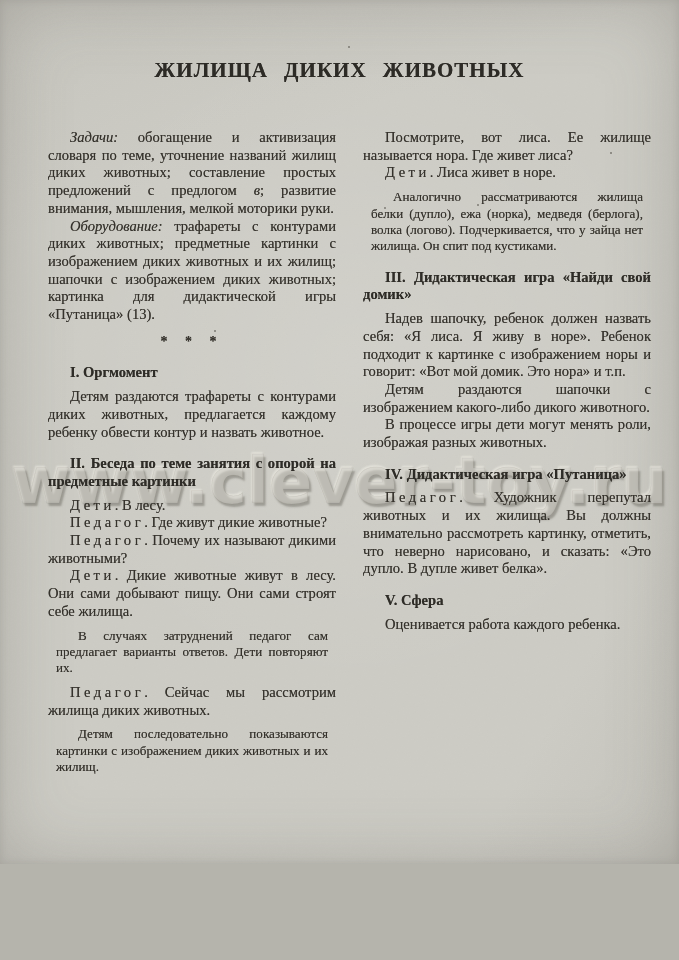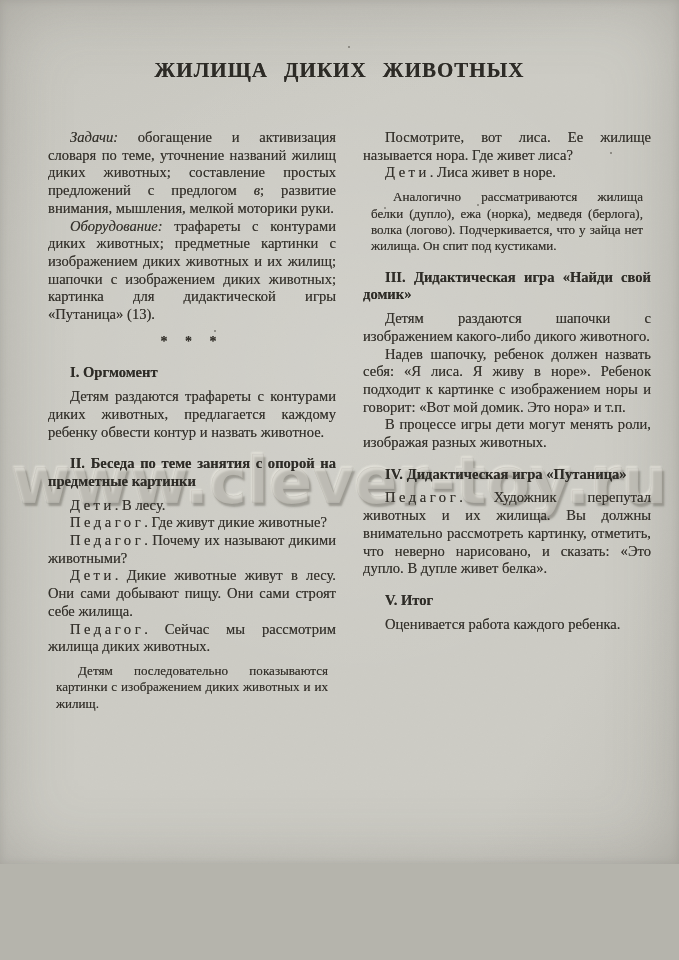--- a/index.html
+++ b/index.html
@@ -74,34 +74,35 @@
         <p class="para"><span class="seg-italic">Задачи: </span><span class="seg-normal">обогащение и активизация словаря по теме, уточнение названий жилищ диких животных; составление простых предложений с предлогом </span><span class="seg-italic">в</span><span class="seg-normal">; развитие внимания, мышления, мелкой моторики руки.</span></p>
         <p class="para"><span class="seg-italic">Оборудование: </span><span class="seg-normal">трафареты с контурами диких животных; предметные картинки с изображением диких животных и их жилищ; шапочки с изображением диких животных; картинка для дидактической игры «Путаница» (13).</span></p>
         <p class="stars"><span class="seg-normal">* * *</span></p>
         <p class="heading"><span class="seg-normal">I.  Оргмомент</span></p>
         <p class="para"><span class="seg-normal">Детям раздаются трафареты с контурами диких животных, предлагается каждому ребенку обвести контур и назвать животное.</span></p>
         <p class="heading"><span class="seg-normal">II. Беседа по теме занятия с опорой на предметные  картинки</span></p>
         <p class="para"><span class="seg-spaced">Дети</span><span class="seg-normal">. В лесу.</span></p>
         <p class="para"><span class="seg-spaced">Педагог</span><span class="seg-normal">. Где живут дикие животные?</span></p>
         <p class="para"><span class="seg-spaced">Педагог</span><span class="seg-normal">. Почему их называют дикими животными?</span></p>
         <p class="para"><span class="seg-spaced">Дети</span><span class="seg-normal">. Дикие животные живут в лесу. Они сами добывают пищу. Они сами строят себе жилища.</span></p>
+        <p class="note"><span class="seg-normal">В случаях затруднений педагог сам предлагает варианты ответов. Дети повторяют их.</span></p>
         <p class="para"><span class="seg-spaced">Педагог</span><span class="seg-normal">. Сейчас мы рассмотрим жилища диких животных.</span></p>
         <p class="note"><span class="seg-normal">Детям последовательно показываются картинки с изображением диких животных и их жилищ.</span></p>
       </div>
     <div class="col">
         <p class="para"><span class="seg-normal">Посмотрите, вот лиса. Ее жилище называется нора. Где живет лиса?</span></p>
         <p class="para"><span class="seg-spaced">Дети</span><span class="seg-normal">. Лиса живет в норе.</span></p>
         <p class="note"><span class="seg-normal">Аналогично рассматриваются жилища белки (дупло), ежа (норка), медведя (берлога), волка (логово). Подчеркивается, что у зайца нет жилища. Он спит под кустиками.</span></p>
         <p class="heading"><span class="seg-normal">III.  Дидактическая  игра  «Найди свой домик»</span></p>
+        <p class="para"><span class="seg-normal">Надев шапочку, ребенок должен назвать себя: «Я лиса. Я живу в норе». Ребенок подходит к картинке с изображением норы и говорит: «Вот мой домик. Это нора» и т.п.</span></p>
         <p class="para"><span class="seg-normal">Детям раздаются шапочки с изображением какого-либо дикого животного.</span></p>
-        <p class="para"><span class="seg-normal">Надев шапочку, ребенок должен назвать себя: «Я лиса. Я живу в норе». Ребенок подходит к картинке с изображением норы и говорит: «Вот мой домик. Это нора» и т.п.</span></p>
         <p class="para"><span class="seg-normal">В процессе игры дети могут менять роли, изображая разных животных.</span></p>
         <p class="heading"><span class="seg-normal">IV.  Дидактическая  игра  «Путаница»</span></p>
         <p class="para"><span class="seg-spaced">Педагог</span><span class="seg-normal">. Художник перепутал животных и их жилища. Вы должны внимательно рассмотреть картинку, отметить, что неверно нарисовано, и сказать: «Это дупло. В дупле живет белка».</span></p>
-        <p class="heading"><span class="seg-normal">V.  Итог</span></p>
+        <p class="heading"><span class="seg-normal">V.  Сфера</span></p>
         <p class="para"><span class="seg-normal">Оценивается работа каждого ребенка.</span></p>
       </div>
   </div>
 
   <div class="footer-series">Развитие речи детей 4—5 лет. Ч.1</div>
   <div class="footer-page">13</div>
   <div class="footer-rule"></div>
   <div class="footer-copyright">© ООО «ТЦ Сфера»</div>
 
 </div>

